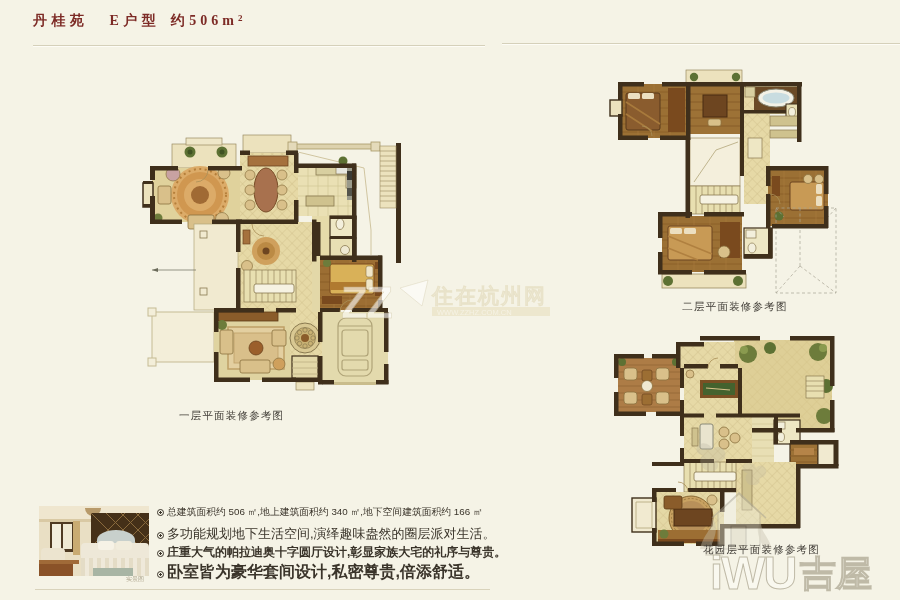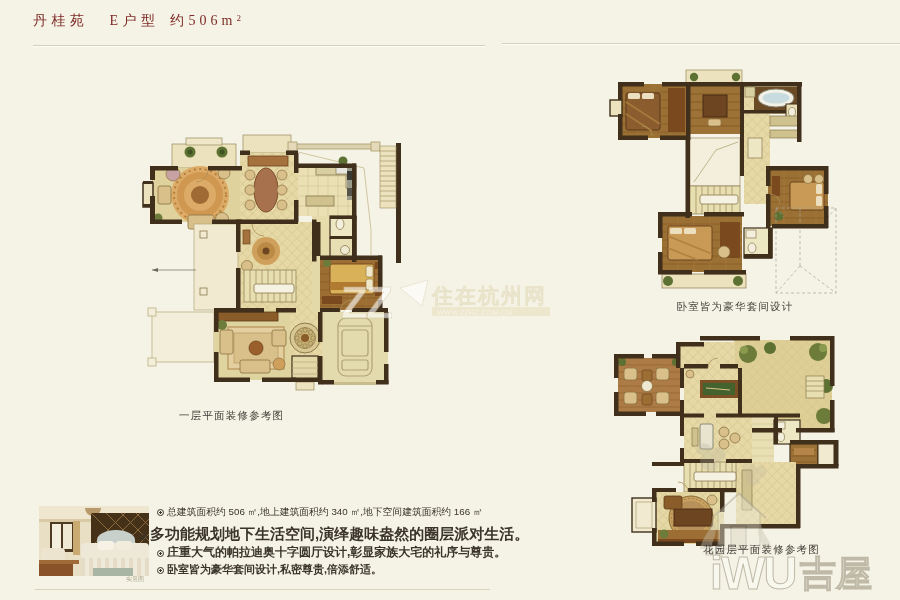--- a/index.html
+++ b/index.html
@@ -5,21 +5,21 @@
   html,body{margin:0;padding:0;}
   body{width:900px;height:600px;background:#f5f3e6;position:relative;overflow:hidden;
        font-family:"Liberation Sans",sans-serif;}
   .abs{position:absolute;}
 </style>
 </head>
 <body>
 
 <div class="abs" style="left:0;top:0;width:900px;height:600px;background:#f5f3e6;"></div>
 
-<div class="abs" style="left:33px;top:12px;font-family:'Liberation Serif',serif;font-weight:normal;font-size:14px;color:#7d2b26;letter-spacing:4.5px;">丹桂苑<span style="letter-spacing:0">&nbsp;&nbsp;&nbsp;&nbsp;&nbsp;&nbsp;</span>E户型<span style="letter-spacing:0">&nbsp;&nbsp;&nbsp;</span>约<span style="letter-spacing:4px">506m</span><span style="font-size:9px;vertical-align:4px">2</span></div>
+<div class="abs" style="left:33px;top:12px;font-family:'Liberation Serif',serif;font-weight:bold;font-size:14px;color:#7d2b26;letter-spacing:4.5px;">丹桂苑<span style="letter-spacing:0">&nbsp;&nbsp;&nbsp;&nbsp;&nbsp;&nbsp;</span>E户型<span style="letter-spacing:0">&nbsp;&nbsp;&nbsp;</span>约<span style="letter-spacing:4px">506m</span><span style="font-size:9px;vertical-align:4px">2</span></div>
 
 <div class="abs" style="left:33px;top:45px;width:452px;height:1.2px;background:#d5d0ba;border-bottom:1px solid #fdfcf6;"></div>
 
 <div class="abs" style="left:502px;top:43px;width:398px;height:1.2px;background:#d5d0ba;border-bottom:1px solid #fdfcf6;"></div>
 
 <svg class="abs" style="left:0;top:0" width="900" height="600" viewBox="0 0 900 600">
 
   <g id="plan1">
 
     <rect x="172" y="144" width="64" height="24" fill="#ece2bd" stroke="#9a8a60" stroke-width="0.7"></rect>
@@ -697,21 +697,21 @@
 
     <g font-family="Liberation Sans, sans-serif" font-weight="bold" opacity="0.8">
       <text x="710" y="589" font-size="47" fill="#fbfaf2" stroke="#b2ac98" stroke-width="1" letter-spacing="-2">iWU</text>
       <text x="800" y="586" font-size="36" fill="#fbfaf2" stroke="#b2ac98" stroke-width="1">吉屋</text>
     </g>
   </g>
 </svg>
 
 <div class="abs" style="left:179px;top:409px;width:180px;font-family:'Liberation Serif',serif;font-size:10.5px;color:#44403a;letter-spacing:1.2px;">一层平面装修参考图</div>
 
-<div class="abs" style="left:645px;top:300px;width:180px;text-align:center;font-family:'Liberation Serif',serif;font-size:10.5px;color:#44403a;letter-spacing:1.2px;">卧室皆为豪华套间设计</div>
+<div class="abs" style="left:645px;top:300px;width:180px;text-align:center;font-family:'Liberation Serif',serif;font-size:10.5px;color:#44403a;letter-spacing:1.2px;">二层平面装修参考图</div>
 
 <div class="abs" style="left:640px;top:543px;width:180px;text-align:right;font-family:'Liberation Serif',serif;font-size:10.5px;color:#44403a;letter-spacing:1.2px;">花园层平面装修参考图</div>
 
 <div class="abs" style="left:39px;top:506px;width:110px;height:70px;background:#e9dfc4;overflow:hidden;">
 
   <div class="abs" style="left:0;top:0;width:110px;height:15px;background:#efe6cf;"></div>
 
   <div class="abs" style="left:0;top:13px;width:110px;height:3px;background:#d9c9a4;"></div>
 
   <div class="abs" style="left:46px;top:2px;width:16px;height:8px;background:#b89a6a;border-radius:0 0 8px 8px;"></div>
@@ -751,19 +751,19 @@
   <div class="abs" style="left:2px;top:42px;width:24px;height:15px;background:#ece4cf;border-radius:4px;"></div>
 
   <div class="abs" style="left:0;top:56px;width:34px;height:14px;background:#8a5228;"></div>
   <div class="abs" style="left:0;top:54px;width:40px;height:4px;background:#a06a38;"></div>
 </div>
 
 <div class="abs" style="left:126px;top:575px;font-size:6px;color:#b0a890;">实景图</div>
 
 <div class="abs" style="left:157px;top:506px;font-size:9.8px;font-weight:normal;color:#3a342a;letter-spacing:0;"><span style="display:inline-block;width:5px;height:5px;border:1.7px solid #3a342a;border-radius:50%;margin-right:3px;vertical-align:-1px;background:radial-gradient(circle,#3a342a 0 1.2px,transparent 1.3px);"></span>总建筑面积约 506 ㎡,地上建筑面积约 340 ㎡,地下空间建筑面积约 166 ㎡</div>
 
-<div class="abs" style="left:140px;top:525px;font-size:15px;font-weight:bold;color:#3a342a;letter-spacing:0;"><span style="display:inline-block;width:5px;height:5px;border:1.7px solid #3a342a;border-radius:50%;margin-right:3px;vertical-align:-1px;background:radial-gradient(circle,#3a342a 0 1.2px,transparent 1.3px);"></span>多功能规划地下生活空间,演绎趣味盎然的圈层派对生活。</div>
+<div class="abs" style="left:157px;top:525px;font-size:13px;font-weight:normal;color:#3a342a;letter-spacing:0;"><span style="display:inline-block;width:5px;height:5px;border:1.7px solid #3a342a;border-radius:50%;margin-right:3px;vertical-align:-1px;background:radial-gradient(circle,#3a342a 0 1.2px,transparent 1.3px);"></span>多功能规划地下生活空间,演绎趣味盎然的圈层派对生活。</div>
 
 <div class="abs" style="left:157px;top:544px;font-size:12px;font-weight:bold;color:#3a342a;letter-spacing:0;"><span style="display:inline-block;width:5px;height:5px;border:1.7px solid #3a342a;border-radius:50%;margin-right:3px;vertical-align:-1px;background:radial-gradient(circle,#3a342a 0 1.2px,transparent 1.3px);"></span>庄重大气的帕拉迪奥十字圆厅设计,彰显家族大宅的礼序与尊贵。</div>
 
-<div class="abs" style="left:157px;top:562px;font-size:11px;font-weight:bold;color:#3a342a;letter-spacing:0;"><span style="display:inline-block;width:5px;height:5px;border:1.7px solid #3a342a;border-radius:50%;margin-right:3px;vertical-align:-1px;background:radial-gradient(circle,#3a342a 0 1.2px,transparent 1.3px);"></span>卧室皆为豪华套间设计,私密尊贵,倍添舒适。</div>
+<div class="abs" style="left:157px;top:562px;font-size:16px;font-weight:bold;color:#3a342a;letter-spacing:0;"><span style="display:inline-block;width:5px;height:5px;border:1.7px solid #3a342a;border-radius:50%;margin-right:3px;vertical-align:-1px;background:radial-gradient(circle,#3a342a 0 1.2px,transparent 1.3px);"></span>卧室皆为豪华套间设计,私密尊贵,倍添舒适。</div>
 
 <div class="abs" style="left:35px;top:589px;width:455px;height:1px;background:#d9d3bb;"></div>
 
 </body></html>

